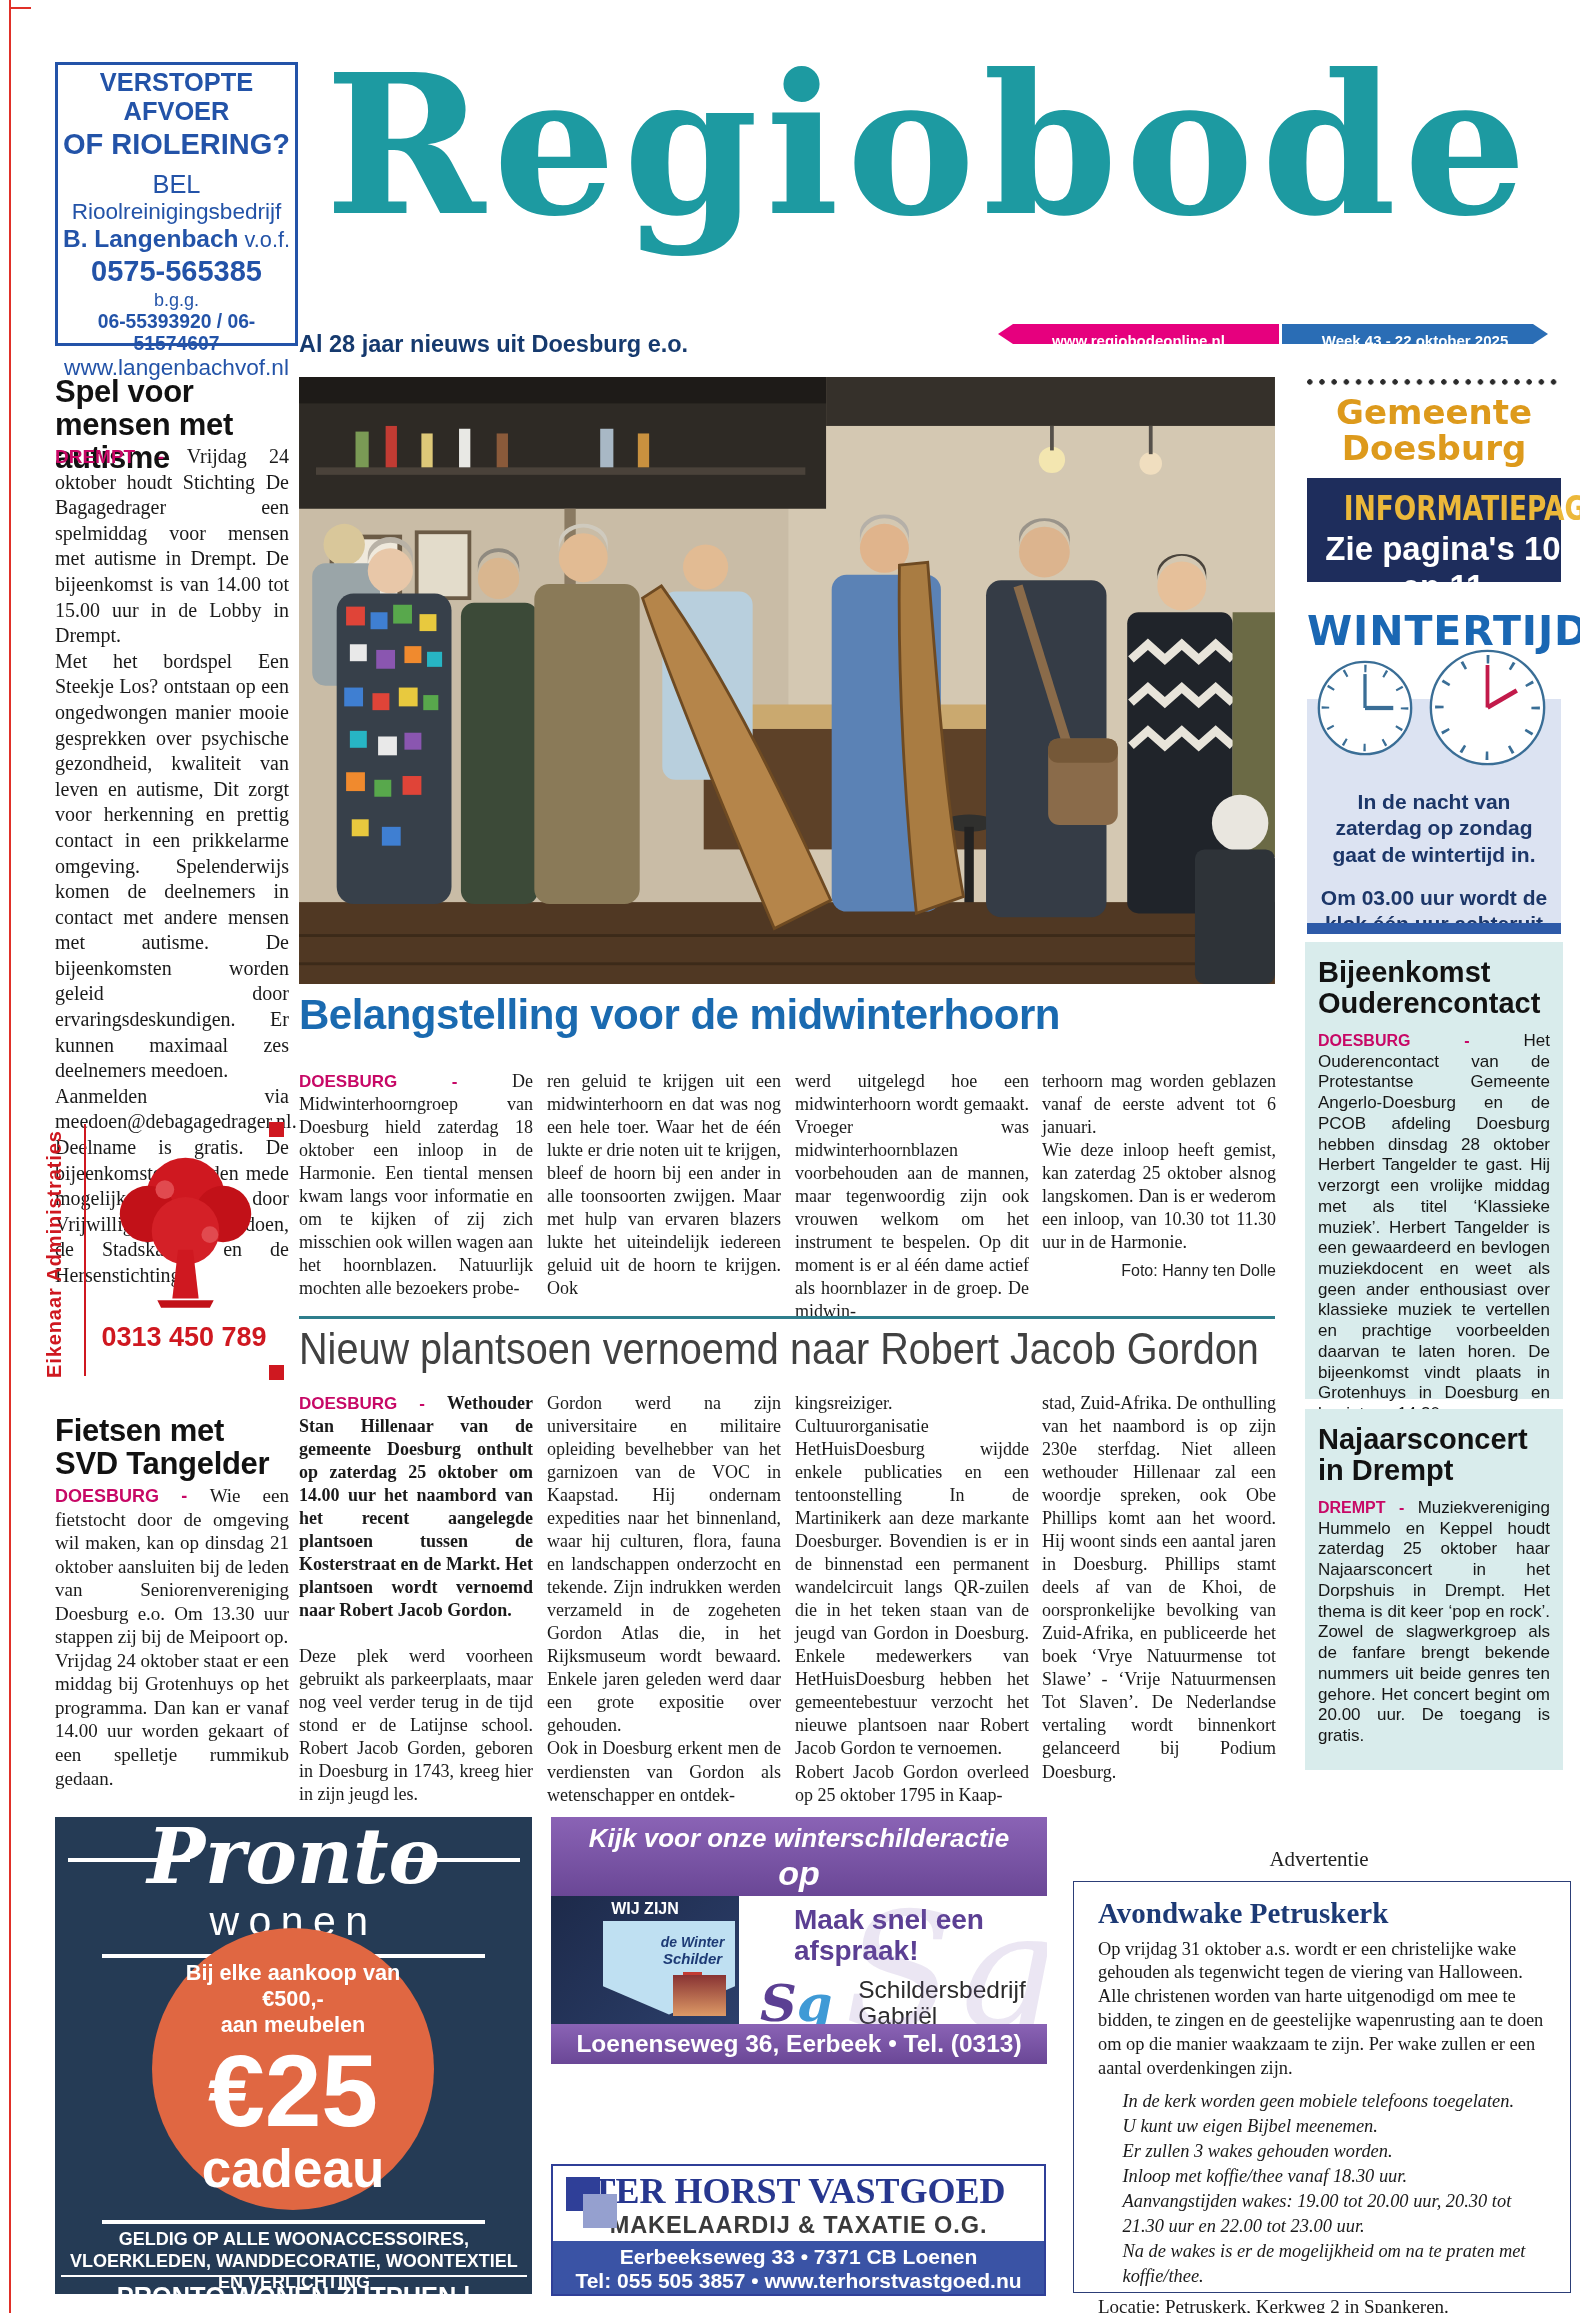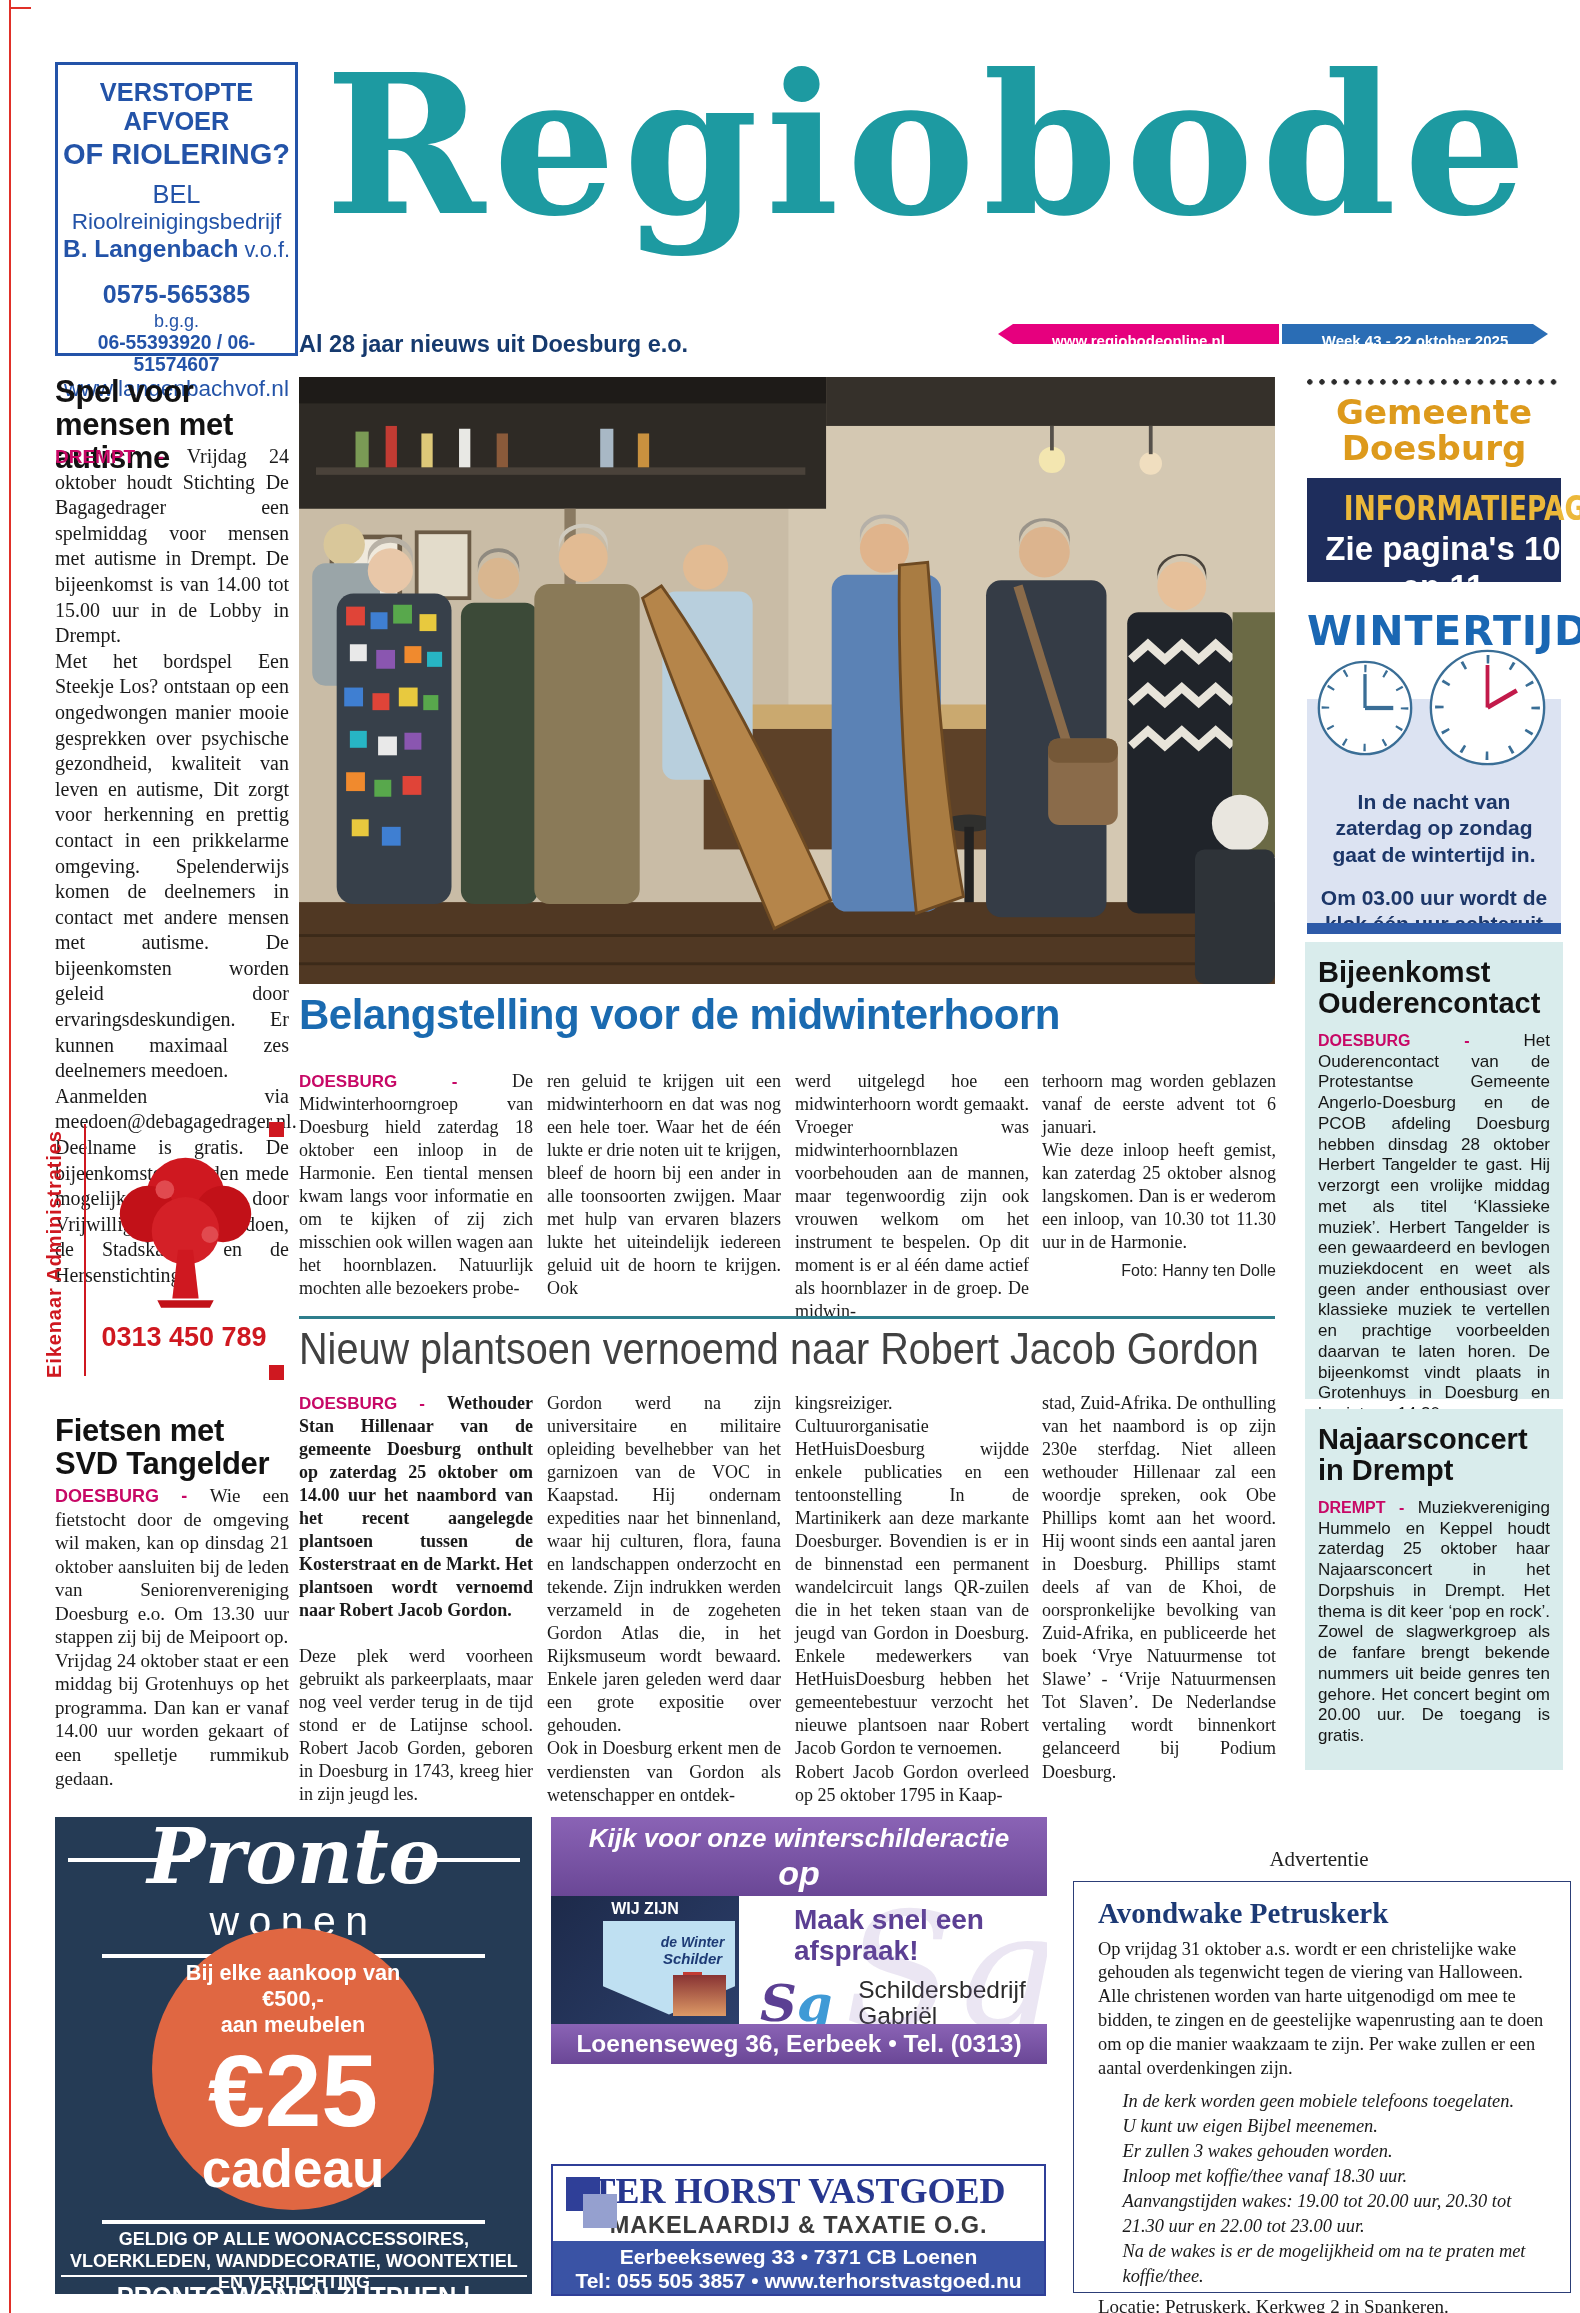--- a/index.html
+++ b/index.html
@@ -47,27 +47,27 @@
   .rule-line{font-style:italic;}
 </style>
 </head>
 <body>
 
 <div class="page">
 
   <div class="abs" style="left:8.5px;top:0;width:2.8px;height:2314px;background:#e03028;"></div>
   <div class="abs" style="left:8.5px;top:6.6px;width:22.6px;height:2.8px;background:#e03028;"></div>
 
-  <div class="abs lang-ad" style="left:55px;top:62px;width:237px;height:275px;padding-top:13px;">
+  <div class="abs lang-ad" style="left:55px;top:62px;width:237px;height:275px;padding-top:3px;">
     <div class="b" style="font-size:25.4px;">VERSTOPTE AFVOER</div>
     <div class="b" style="font-size:29px;margin-top:1.9px;">OF RIOLERING?</div>
     <div style="font-size:25.4px;margin-top:9.4px;">BEL</div>
     <div style="font-size:22.6px;">Rioolreinigingsbedrijf</div>
     <div style="font-size:24.5px;"><span class="b">B. Langenbach</span><span style="font-size:21.7px;"> v.o.f.</span></div>
-    <div class="b" style="font-size:25px;margin-top:17px;">0575-565385</div>
+    <div class="b" style="font-size:29px;margin-top:2px;">0575-565385</div>
     <div style="font-size:18px;margin-top:1.9px;">b.g.g.</div>
     <div class="b" style="font-size:19.3px;">06-55393920 / 06-51574607</div>
     <div style="font-size:22.6px;">www.langenbachvof.nl</div>
   </div>
 
   <div class="abs masthead" style="left:325px;top:49px;">Regiobode</div>
   <div class="abs sans b" style="left:299px;top:331px;font-size:23.5px;color:#163a6e;">Al 28 jaar nieuws uit Doesburg e.o.</div>
   <div class="abs ribbon" style="left:998px;top:324px;width:281px;background:#e6007e;clip-path:polygon(15px 0,100% 0,100% 100%,15px 100%,0 50%);">www.regiobodeonline.nl</div>
   <div class="abs ribbon" style="left:1282px;top:324px;width:266px;background:#2a6db5;clip-path:polygon(0 0,calc(100% - 15px) 0,100% 50%,calc(100% - 15px) 100%,0 100%);">Week 43 - 22 oktober 2025</div>
 

